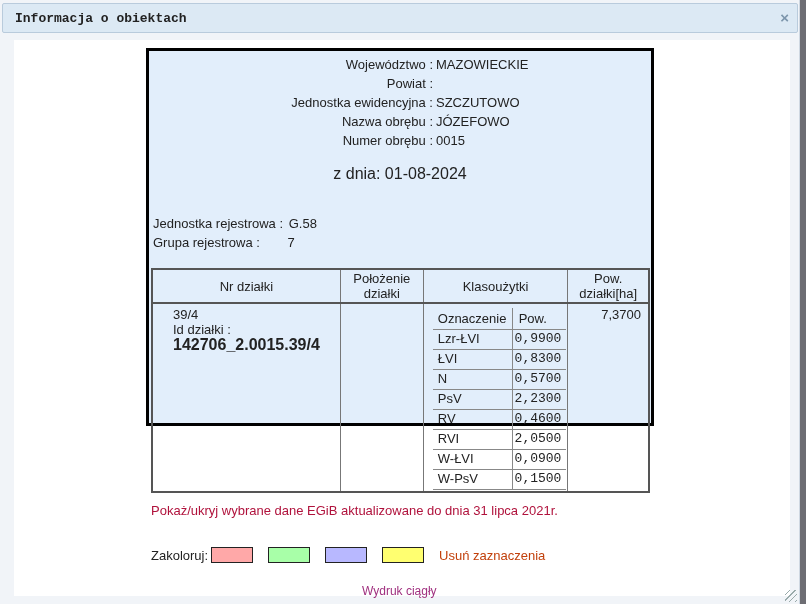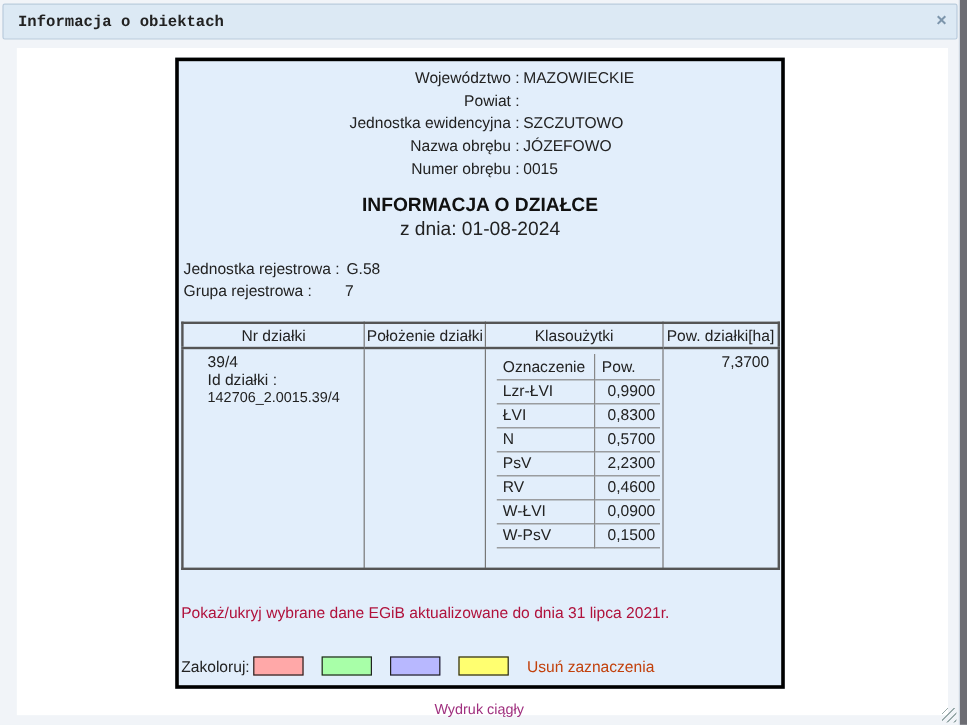--- a/index.html
+++ b/index.html
@@ -29,21 +29,21 @@
     .titlebar .close {
       position: absolute; right: 8px; top: 5px;
       font-size: 15px; color: #7d96ac; font-weight: bold; cursor: pointer;
       line-height: 18px;
     }
     .content {
       position: absolute; left: 14px; top: 40px; width: 776px; height: 556px;
       background: #ffffff;
     }
     .sheet {
-      position: absolute; left: 132px; top: 8px; width: 508px; height: 526px;
+      position: absolute; left: 132px; top: 8px; width: 508px; height: 378px;
       background: #e2eefb;
       border: 3px solid #000;
     }
     .hdr {
       position: absolute; top: 4px; left: 0; width: 100%;
     }
     .hdr-row {
       height: 19px; line-height: 19px; font-size: 13px;
       display: flex;
     }
@@ -72,33 +72,33 @@
       border-bottom: 2px solid #555;
     }
     table.main td {
       border: 1px solid #777; vertical-align: top;
     }
     .col1 { width: 124px; }
     .col2 { width: 114px; }
     .col3 { width: 153px; }
     .col4 { width: 108px; }
     .nr { padding: 3px 20px; line-height: 15px; }
-    .nr .small { font-size: 12px; }
+    .nr .small { font-size: 16px; font-weight: bold; }
     .pow-dz { text-align: right; padding: 3px 7px; }
     table.klas {
       border-collapse: collapse; margin: 3px 0 0 8px; font-size: 13px;
     }
     table.klas td, table.klas th {
       border: none; height: 20px; font-weight: normal; text-align: left;
       border-bottom: 1px solid #888;
     }
     table.klas th { height: 21px; padding-left: 5px; }
     table.klas td.o { width: 81px; padding-left: 5px; border-right: 1px solid #888; }
     table.klas th.o { border-right: 1px solid #888; }
-    table.klas td.p { width: 55px; text-align: right; padding-right: 4px; }
+    table.klas td.p { width: 55px; text-align: center; padding-right: 4px; font-family: Liberation Mono, monospace; }
     table.klas th.p { padding-left: 6px; }
     table.klas tr:last-child td { border-bottom: 1px solid #888; }
     .egib {
       position: absolute; top: 452px; left: 2px;
       color: #b0123c; font-size: 13px; cursor: pointer;
     }
     .colorize {
       position: absolute; top: 496px; left: 2px; display: flex; align-items: center;
     }
     .colorize .lbl { margin-right: 3px; }
@@ -146,21 +146,20 @@
           <span class="lbl">Nazwa obrębu :</span>
           <span class="val">JÓZEFOWO</span>
         </div>
         <div class="hdr-row">
           <span class="lbl">Numer obrębu :</span>
           <span class="val">0015</span>
         </div>
       </div>
 
       <div class="heading">
-        <div class="big">INFORMACJA O DZIAŁCE</div>
         <div class="date">z dnia: 01-08-2024</div>
       </div>
 
       <div class="reg">
         <div class="row">
           <span>Jednostka rejestrowa :</span>
           <span class="v">G.58</span>
         </div>
         <div class="row grupa">
           <span>Grupa rejestrowa :</span>
@@ -204,20 +203,24 @@
               </tr>
               <tr>
                 <td class="o">PsV</td>
                 <td class="p">2,2300</td>
               </tr>
               <tr>
                 <td class="o">RV</td>
                 <td class="p">0,4600</td>
               </tr>
               <tr>
+                <td class="o">RVI</td>
+                <td class="p">2,0500</td>
+              </tr>
+              <tr>
                 <td class="o">W-ŁVI</td>
                 <td class="p">0,0900</td>
               </tr>
               <tr>
                 <td class="o">W-PsV</td>
                 <td class="p">0,1500</td>
               </tr>
             </tbody>
                 </table>
           </td>

